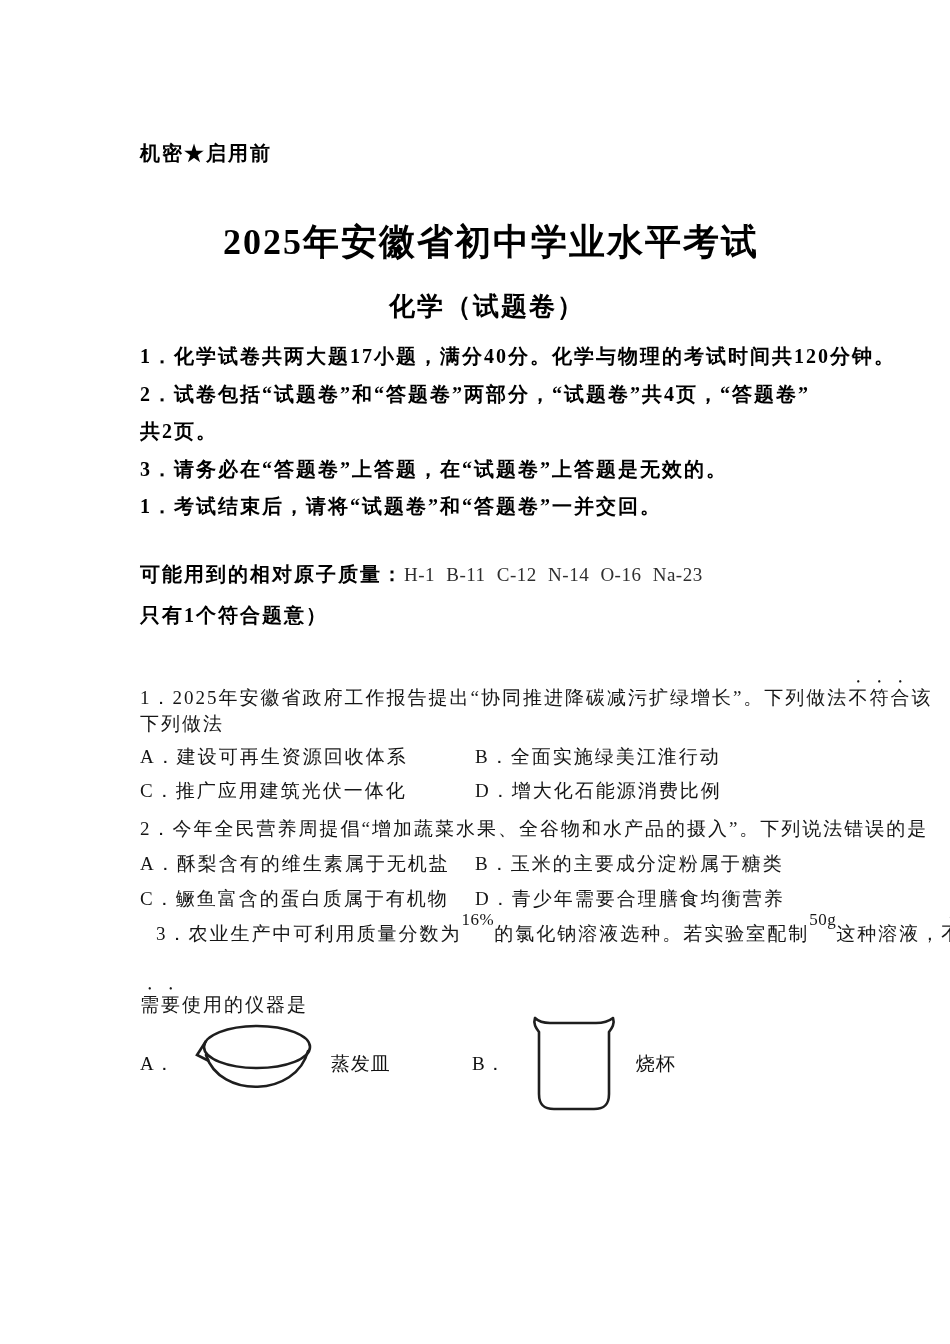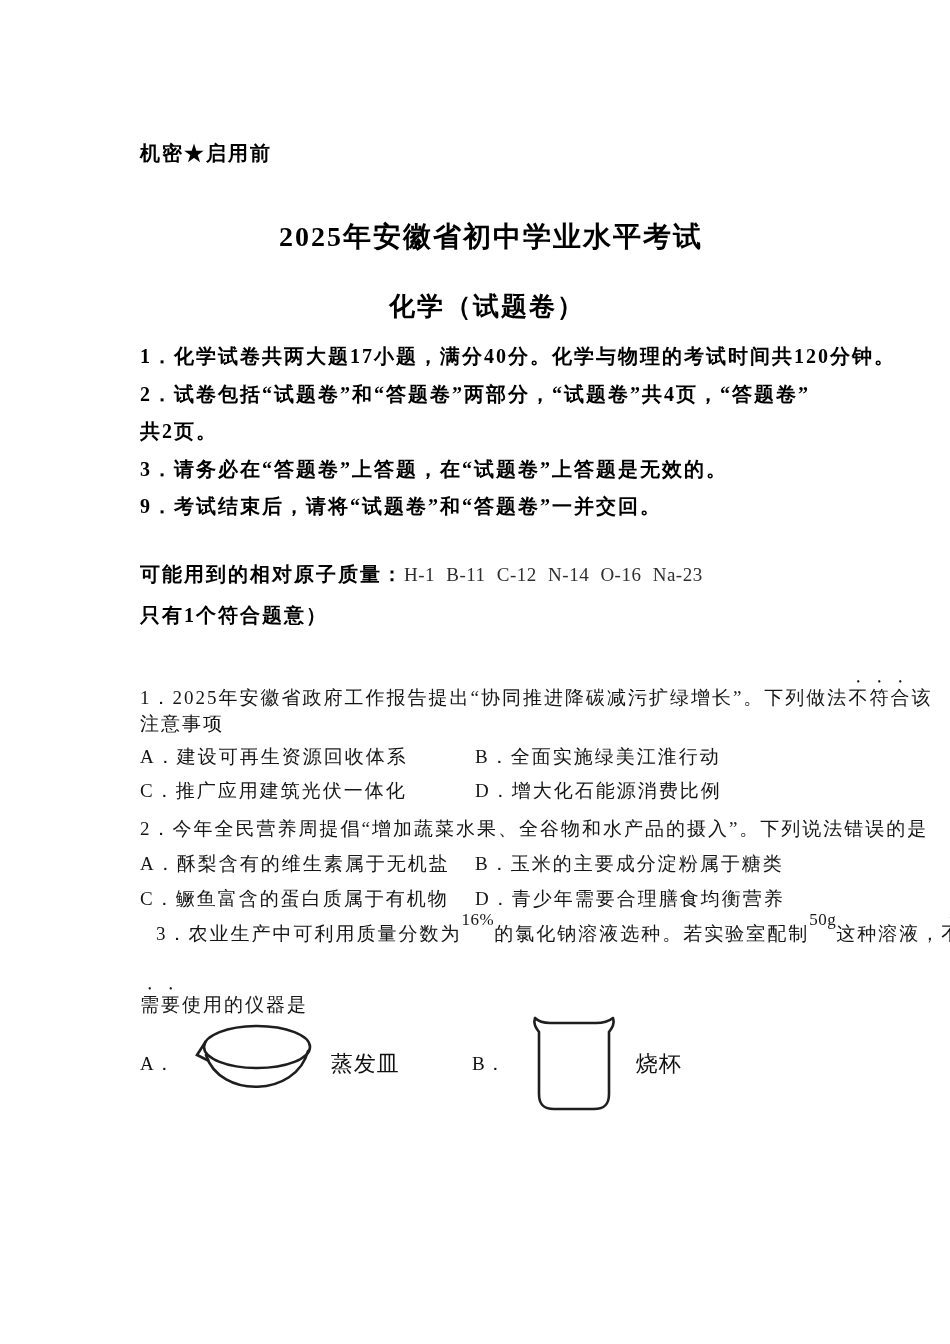--- a/index.html
+++ b/index.html
@@ -22,21 +22,21 @@
     font-size: 20px;
     letter-spacing: 2px;
   }
   .title {
     left: 0; right: 0;
     text-align: center;
     font-weight: 700;
     color: #000;
     letter-spacing: 2px;
   }
-  .title-main { font-size: 28px; margin-left: 32px; }
+  .title-main { font-size: 36px; margin-left: 32px; }
   .title-sub  { font-size: 26px; padding-left: 24px; }
   .notices { line-height: 37.5px; }
   .q-text {
     font-size: 19px;
     color: #161616;
     letter-spacing: 2px;
   }
   .sec-heading { line-height: 33px; }
   .opt-row { display: flex; }
   .opt-left  { width: 335px; }
@@ -58,21 +58,21 @@
     color: #2e2e2e;
     letter-spacing: 0.5px;
     word-spacing: 6px;
   }
   .apparatus-item {
     display: flex;
     align-items: center;
     height: 104px;
   }
   .apparatus-item .label { font-size: 19px; letter-spacing: 1px; }
-  .apparatus-item .name  { font-size: 22px; letter-spacing: 1px; }
+  .apparatus-item .name  { font-size: 19px; letter-spacing: 1px; }
   .apparatus-item svg { display: block; }
   .footer {
     left: 0; right: 0;
     text-align: center;
     font-size: 15px;
     color: #333;
     letter-spacing: 1px;
   }
 </style>
 </head>
@@ -81,35 +81,35 @@
 <div class="abs bold" style="left:140px; top:140px;">机密★启用前</div>
 
 <div class="abs title title-main" style="top:218px;">2025年安徽省初中学业水平考试</div>
 <div class="abs title title-sub" style="top:289px;">化学（试题卷）</div>
 
 <div class="abs notices" style="left:140px; top:338px;">
   <div class="bold">1．化学试卷共两大题17小题，满分40分。化学与物理的考试时间共120分钟。</div>
   <div class="bold">2．试卷包括“试题卷”和“答题卷”两部分，“试题卷”共4页，“答题卷”</div>
   <div class="bold">共2页。</div>
   <div class="bold">3．请务必在“答题卷”上答题，在“试题卷”上答题是无效的。</div>
-  <div class="bold">9．考试结束后，请将“试题卷”和“答题卷”一并交回。</div>
+  <div class="bold">1．考试结束后，请将“试题卷”和“答题卷”一并交回。</div>
 </div>
 
 <div class="abs" style="left:140px; top:561px;">
   <span class="bold">可能用到的相对原子质量：</span><span class="atomic-vals">H-1 B-11 C-12 N-14 O-16 Na-23</span>
 </div>
 
 <div class="abs sec-heading" style="left:140px; top:599px;">
   <div class="bold">只有1个符合题意）</div>
 </div>
 
 <div class="abs q-text" style="left:140px; top:676px;">
   <span>1．2025年安徽省政府工作报告提出“协同推进降碳减污扩绿增长”。下列做法</span><span class="emph">不符合</span><span>该</span>
 </div>
-<div class="abs q-text" style="left:140px; top:711px;">注意事项</div>
+<div class="abs q-text" style="left:140px; top:711px;">下列做法</div>
 <div class="abs q-text opt-row" style="left:140px; top:744px;font-family:Liberation Serif, serif;">
   <div class="opt-left">
     <span>A．</span><span>建设可再生资源回收体系</span>
   </div>
   <div>
     <span>B．</span><span>全面实施绿美江淮行动</span>
   </div>
 </div>
 <div class="abs q-text opt-row" style="left:140px; top:778px;">
   <div class="opt-left">

